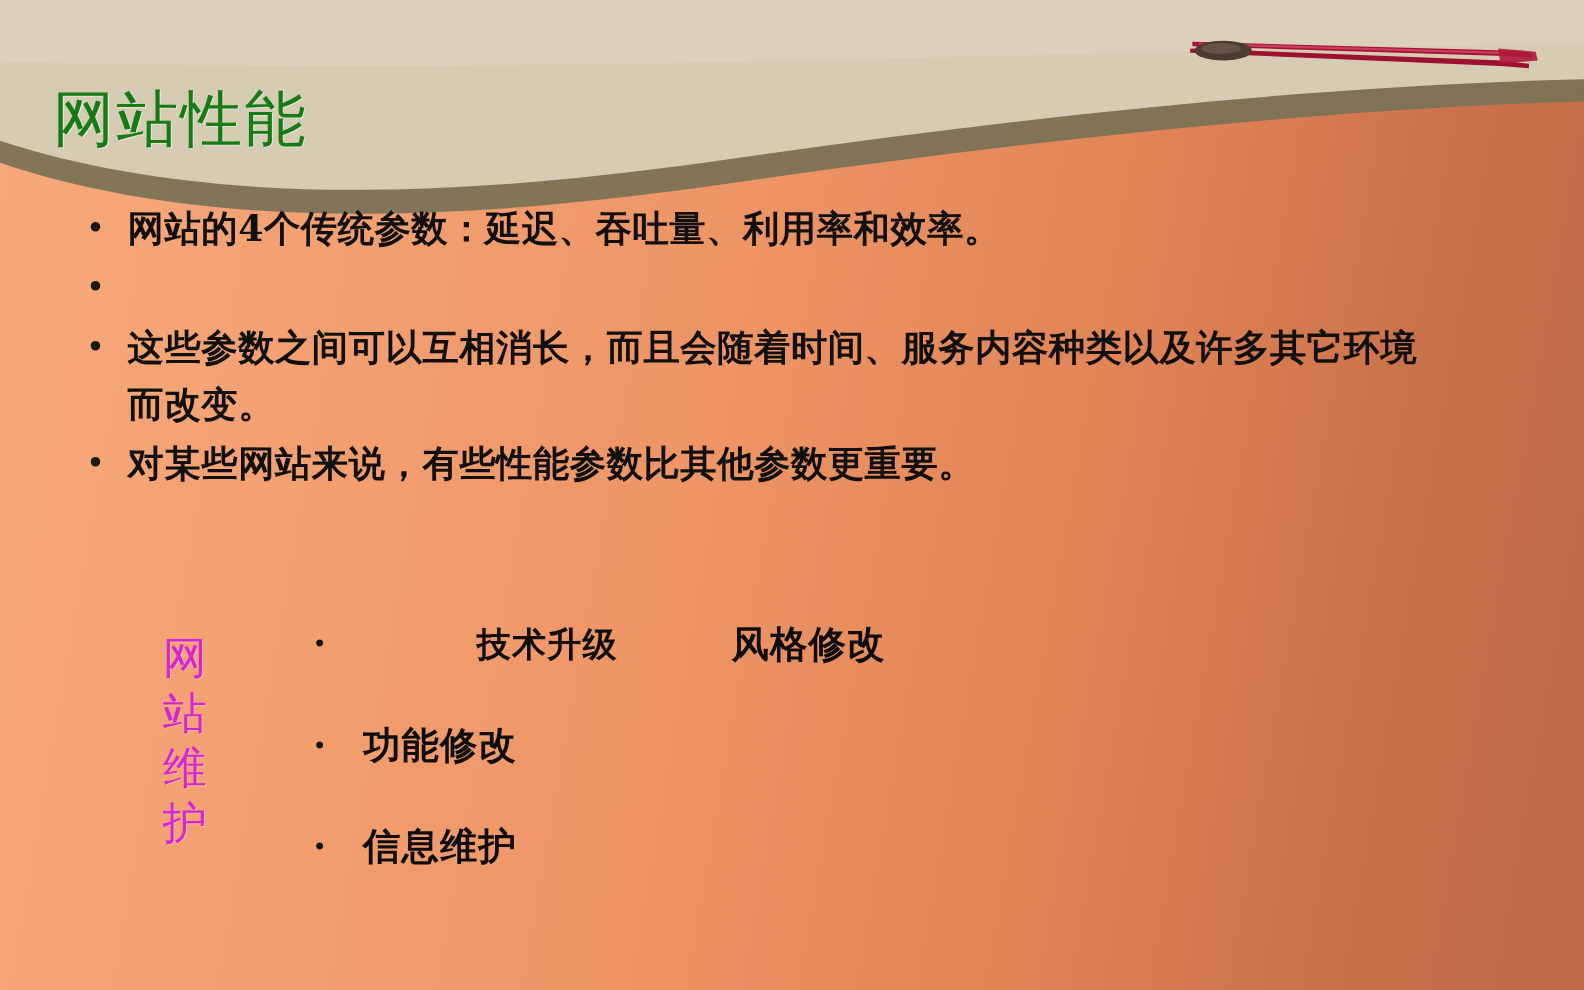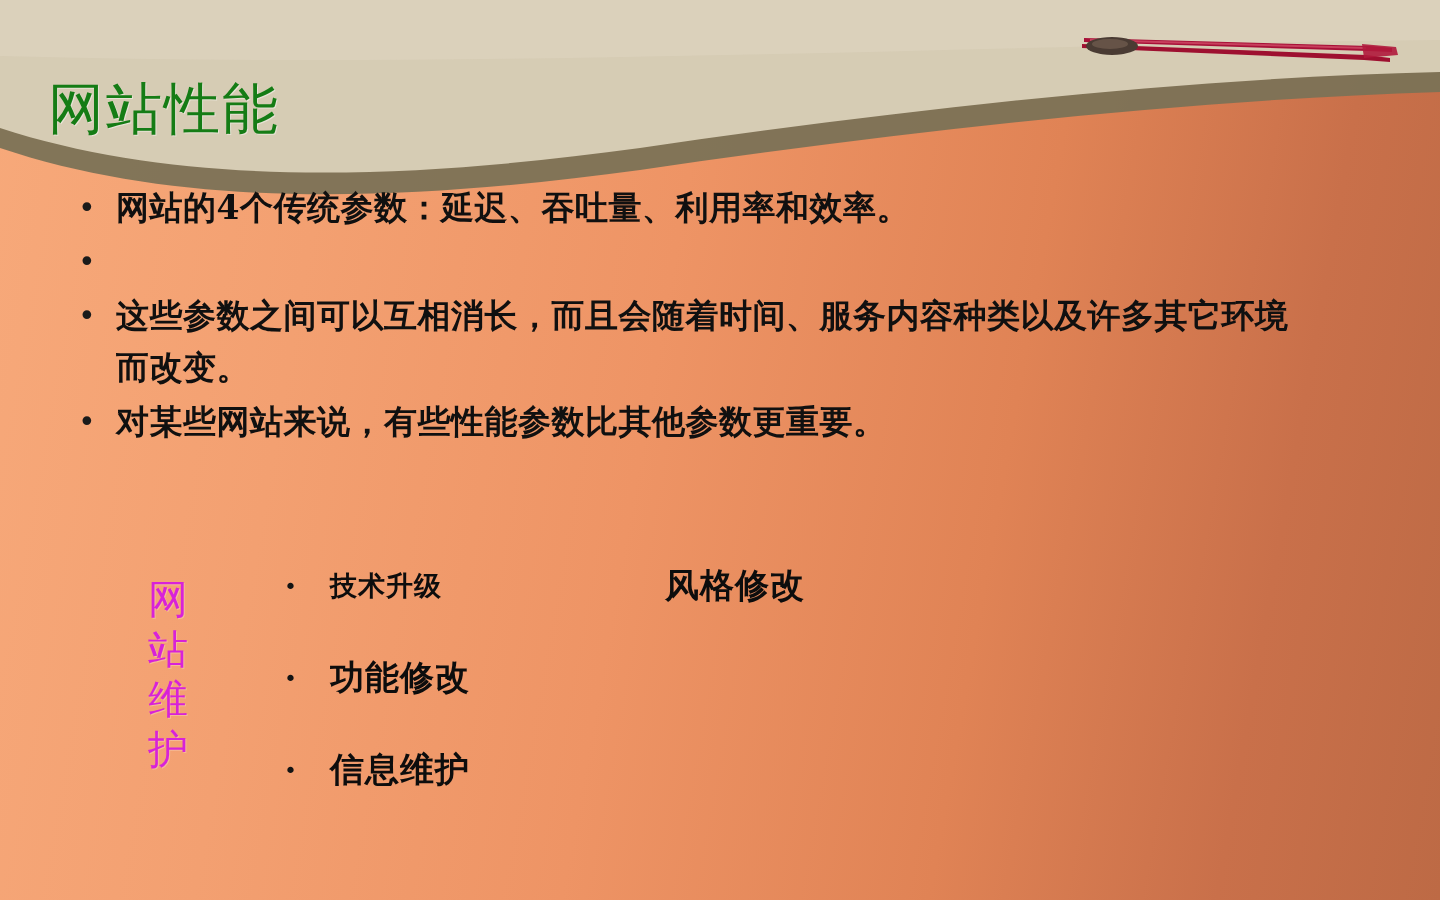--- a/index.html
+++ b/index.html
@@ -117,23 +117,24 @@
     font-size: 22px;
     color: #131313;
     font-family: "DejaVu Sans", sans-serif;
     padding-left: 6px;
     box-sizing: border-box;
   }
   .maint-col-a {
     flex: 0 0 335px;
     font-family: "DejaVu Sans", sans-serif;
     font-weight: bold;
-    font-size: 27px;
+    font-size: 31px;
     color: #0d0d0d;
     letter-spacing: 1px;
+    text-align: center;
   }
   .maint-col-b {
     font-family: "DejaVu Sans", sans-serif;
     font-weight: bold;
     font-size: 34px;
     color: #0d0d0d;
     letter-spacing: 1px;
   }
 </style>
 </head>

